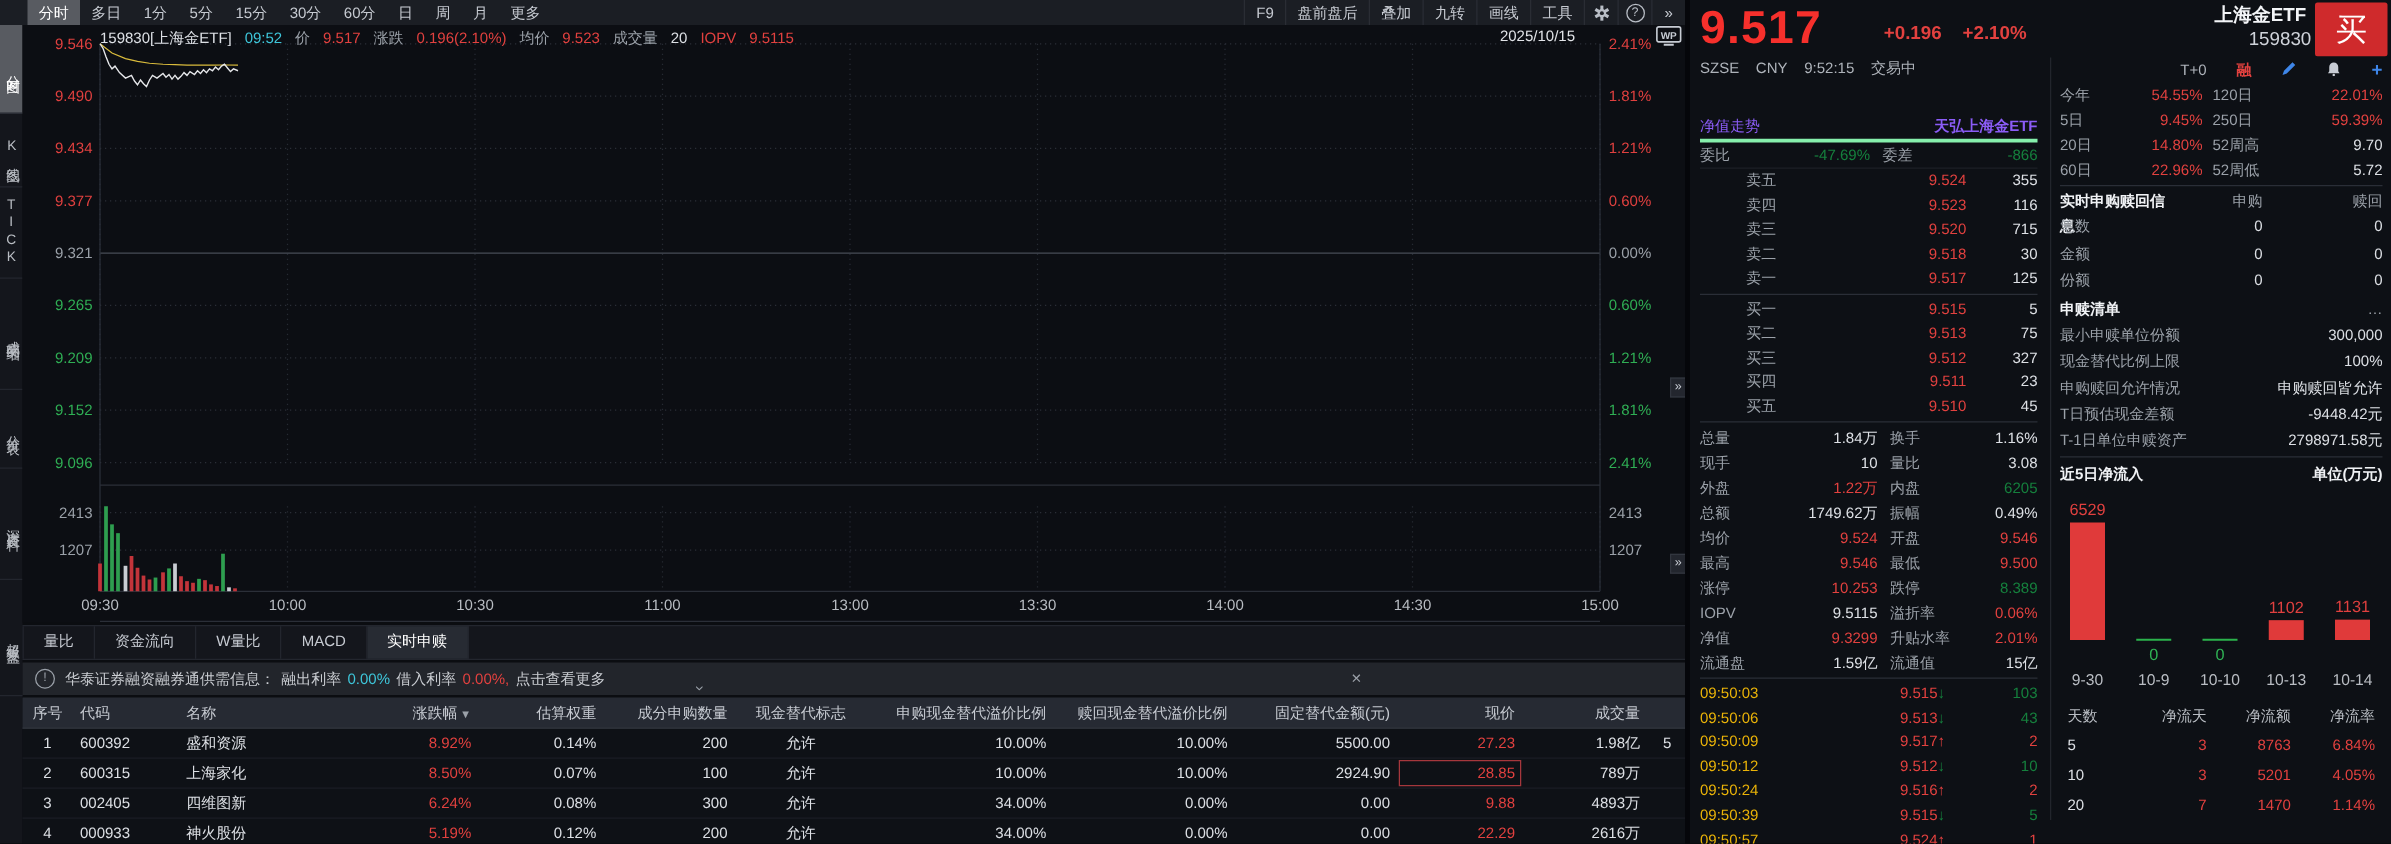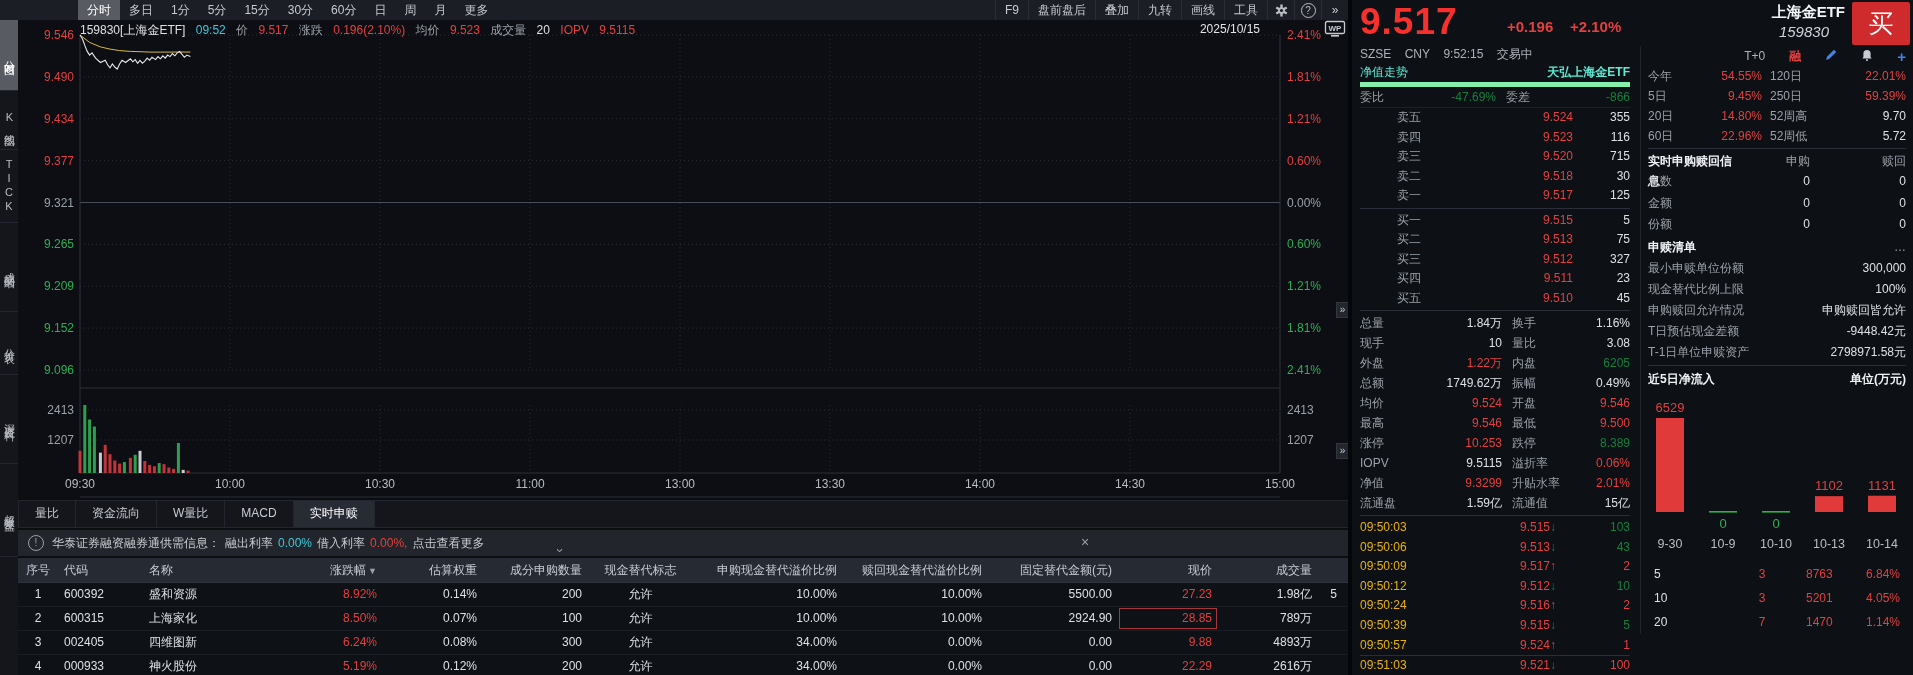--- a/index.html
+++ b/index.html
@@ -3,21 +3,21 @@
 <meta charset="utf-8">
 <style>
   html,body{margin:0;padding:0;background:#05070a;}
   #app{position:relative;width:1913px;height:675px;background:#0b0d11;overflow:hidden;
        font-family:"Liberation Sans","DejaVu Sans",sans-serif;font-size:12px;color:#d6d9de;}
   .r{color:#e2413f}.g{color:#15803d}.w{color:#dde0e5}.gy{color:#9ba1a9}.cy{color:#3ec6da}
   .bold{font-weight:bold}
   
   #topbar{position:absolute;left:0;top:0;width:1348px;height:20px;background:#1b1e24;
           border-bottom:1px solid #000;display:flex;align-items:center;white-space:nowrap;}
-  #tf-tabs{display:flex;height:20px;margin-left:78px;text-align:right;}
+  #tf-tabs{display:flex;height:20px;margin-left:22px;text-align:right;}
   .tf-tab{padding:0 9px;line-height:20px;color:#c6cad1;cursor:default;}
   .tf-tab.active{background:#585b61;color:#fff;}
   #tb-right{margin-left:auto;display:flex;align-items:center;height:20px;}
   .tb-item{padding:0 9px;line-height:20px;color:#c6cad1;border-left:1px solid #2a2d34;}
   .tb-ico{width:26px;text-align:center;border-left:1px solid #2a2d34;height:20px;display:flex;align-items:center;justify-content:center;color:#c6cad1;}
   .helpq{display:inline-block;width:13px;height:13px;border:1px solid #b9bec6;border-radius:50%;
          font-size:10px;line-height:13px;text-align:center;color:#b9bec6;}
   
   #siderail{position:absolute;left:0;top:20px;width:18px;height:655px;background:#14161c;}
   .rail-item{writing-mode:vertical-rl;text-orientation:upright;width:18px;display:flex;align-items:center;justify-content:center;
@@ -56,29 +56,29 @@
   .sortico{color:#9ba1a9;font-size:9px;margin-left:2px;}
   
   #vdivider{position:absolute;left:1348px;top:0;width:4px;height:675px;background:#05060a;}
   
   #right-panel{position:absolute;left:1352px;top:0;width:561px;height:675px;background:#0d1015;}
   #rp-header{position:absolute;left:0;top:0;width:561px;height:46px;}
   #rp-price{position:absolute;left:8px;top:1px;font-size:37px;font-weight:bold;color:#f6302c;letter-spacing:1px;}
   #rp-chg{position:absolute;left:155px;top:18px;font-size:15px;font-weight:bold;color:#e2413f;}
   #rp-pct{position:absolute;left:218px;top:18px;font-size:15px;font-weight:bold;color:#e2413f;}
   #rp-name{position:absolute;right:68px;top:3px;font-size:15px;font-weight:bold;color:#f2f4f7;text-align:right;margin-left:31px;}
-  #rp-code{position:absolute;right:84px;top:23px;font-size:15px;color:#cfd3da;text-align:right;font-style:italic;}
+  #rp-code{position:absolute;right:64px;top:23px;font-size:15px;color:#cfd3da;text-align:right;}
   #buy-btn{position:absolute;right:3px;top:2px;width:58px;height:43px;background:#cf2a2c;border-radius:2px;
            color:#fff;font-size:25px;display:flex;align-items:center;justify-content:center;}
   #rp-sub{position:absolute;left:8px;top:46px;width:280px;height:16px;color:#aeb3ba;white-space:nowrap;}
   #rp-sub span{margin-right:10px;}
   
   #quote-col{position:absolute;left:0;top:62px;width:286px;padding:0 8px;box-sizing:border-box;}
   .qhead{display:flex;justify-content:space-between;height:20px;line-height:20px;
-         border-bottom:5px solid #86efac;color:#5eead4;}
+         border-bottom:3px solid #86efac;color:#8b5cf6;margin-top:29px;}
   .qhead .fundnm{font-weight:bold;}
   .qweibi{display:grid;grid-template-columns:36px 100px 60px 1fr;height:20px;line-height:20px;
           border-bottom:1px solid #1c1f26;}
   .ob-row{display:grid;grid-template-columns:44px 132px 1fr;height:19.5px;line-height:19.5px;margin-left:37px;}
   .qsep{border-top:1px solid #2a2e37;margin:2px 0;}
   .qi-row{display:grid;grid-template-columns:46px 96px 62px 1fr;height:20px;line-height:20px;}
   .tick-row{display:grid;grid-template-columns:78px 118px 1fr;height:19.6px;line-height:19.6px;}
   .tick-row.last{border-top:1px solid #2a2e37;}
   .tick-time{color:#eab308;}
   
@@ -664,20 +664,26 @@
           <rect x="114" y="121" width="28" height="1.6" fill="#2bb24c"></rect>
           <text x="128" y="138" text-anchor="middle" font-size="13" fill="#2fb254">0</text>
           <text x="128" y="158" text-anchor="middle" font-size="12.5" fill="#b9bdc3">10-10</text>
           <rect x="167" y="106.13417062337264" width="28" height="15.865829376627355" fill="#e03a3a"></rect>
           <text x="181" y="100.13417062337264" text-anchor="middle" font-size="13" fill="#e0403f">1102</text>
           <text x="181" y="158" text-anchor="middle" font-size="12.5" fill="#b9bdc3">10-13</text>
           <rect x="220" y="105.71664879767192" width="28" height="16.283351202328074" fill="#e03a3a"></rect>
           <text x="234" y="99.71664879767192" text-anchor="middle" font-size="13" fill="#e0403f">1131</text>
           <text x="234" y="158" text-anchor="middle" font-size="12.5" fill="#b9bdc3">10-14</text>
         </svg>
+      <div class="ft-row ft-head">
+        <span class="ht-cell al">天数</span>
+        <span class="ht-cell ar">净流天</span>
+        <span class="ht-cell ar">净流额</span>
+        <span class="ht-cell ar">净流率</span>
+      </div>
       <div id="flowrows">
           <div class="ft-row">
             <span class="ht-cell al w">5</span>
             <span class="ht-cell ar r">3</span>
             <span class="ht-cell ar r">8763</span>
             <span class="ht-cell ar r">6.84%</span>
           </div>
           <div class="ft-row">
             <span class="ht-cell al w">10</span>
             <span class="ht-cell ar r">3</span>

